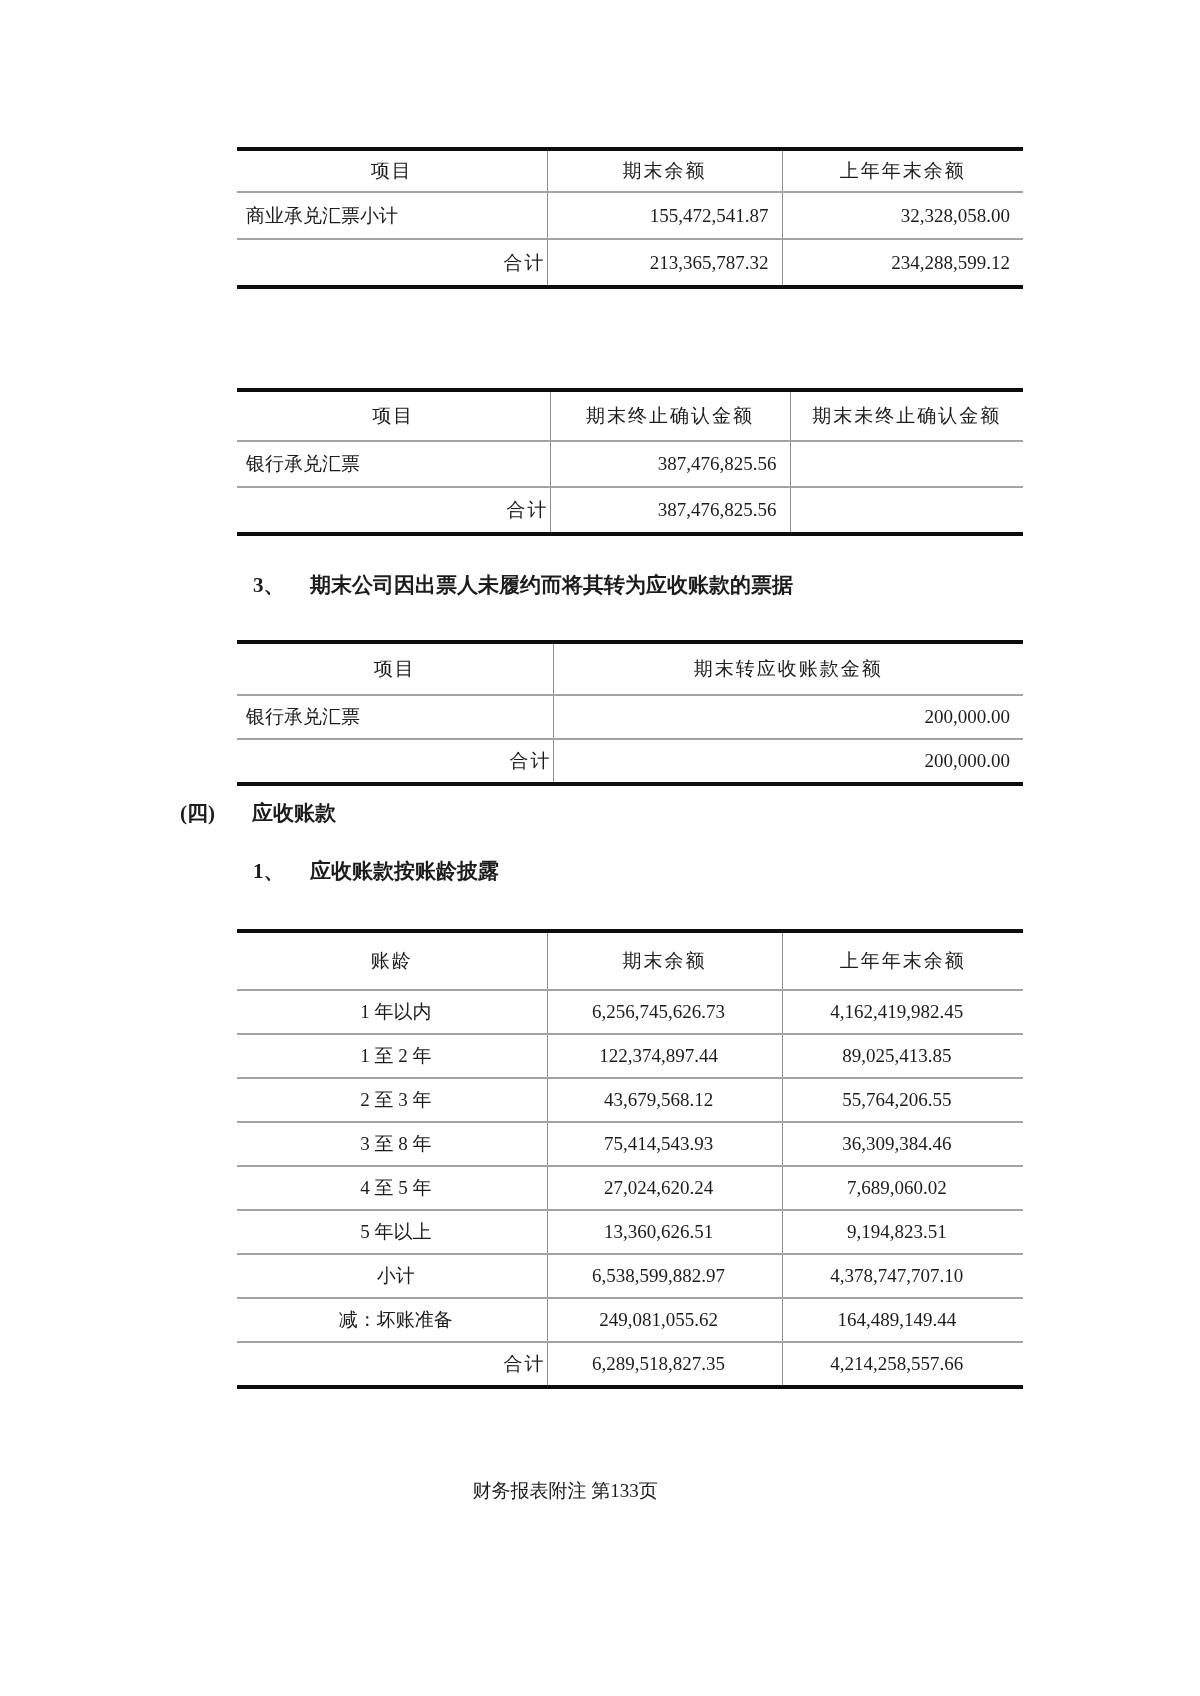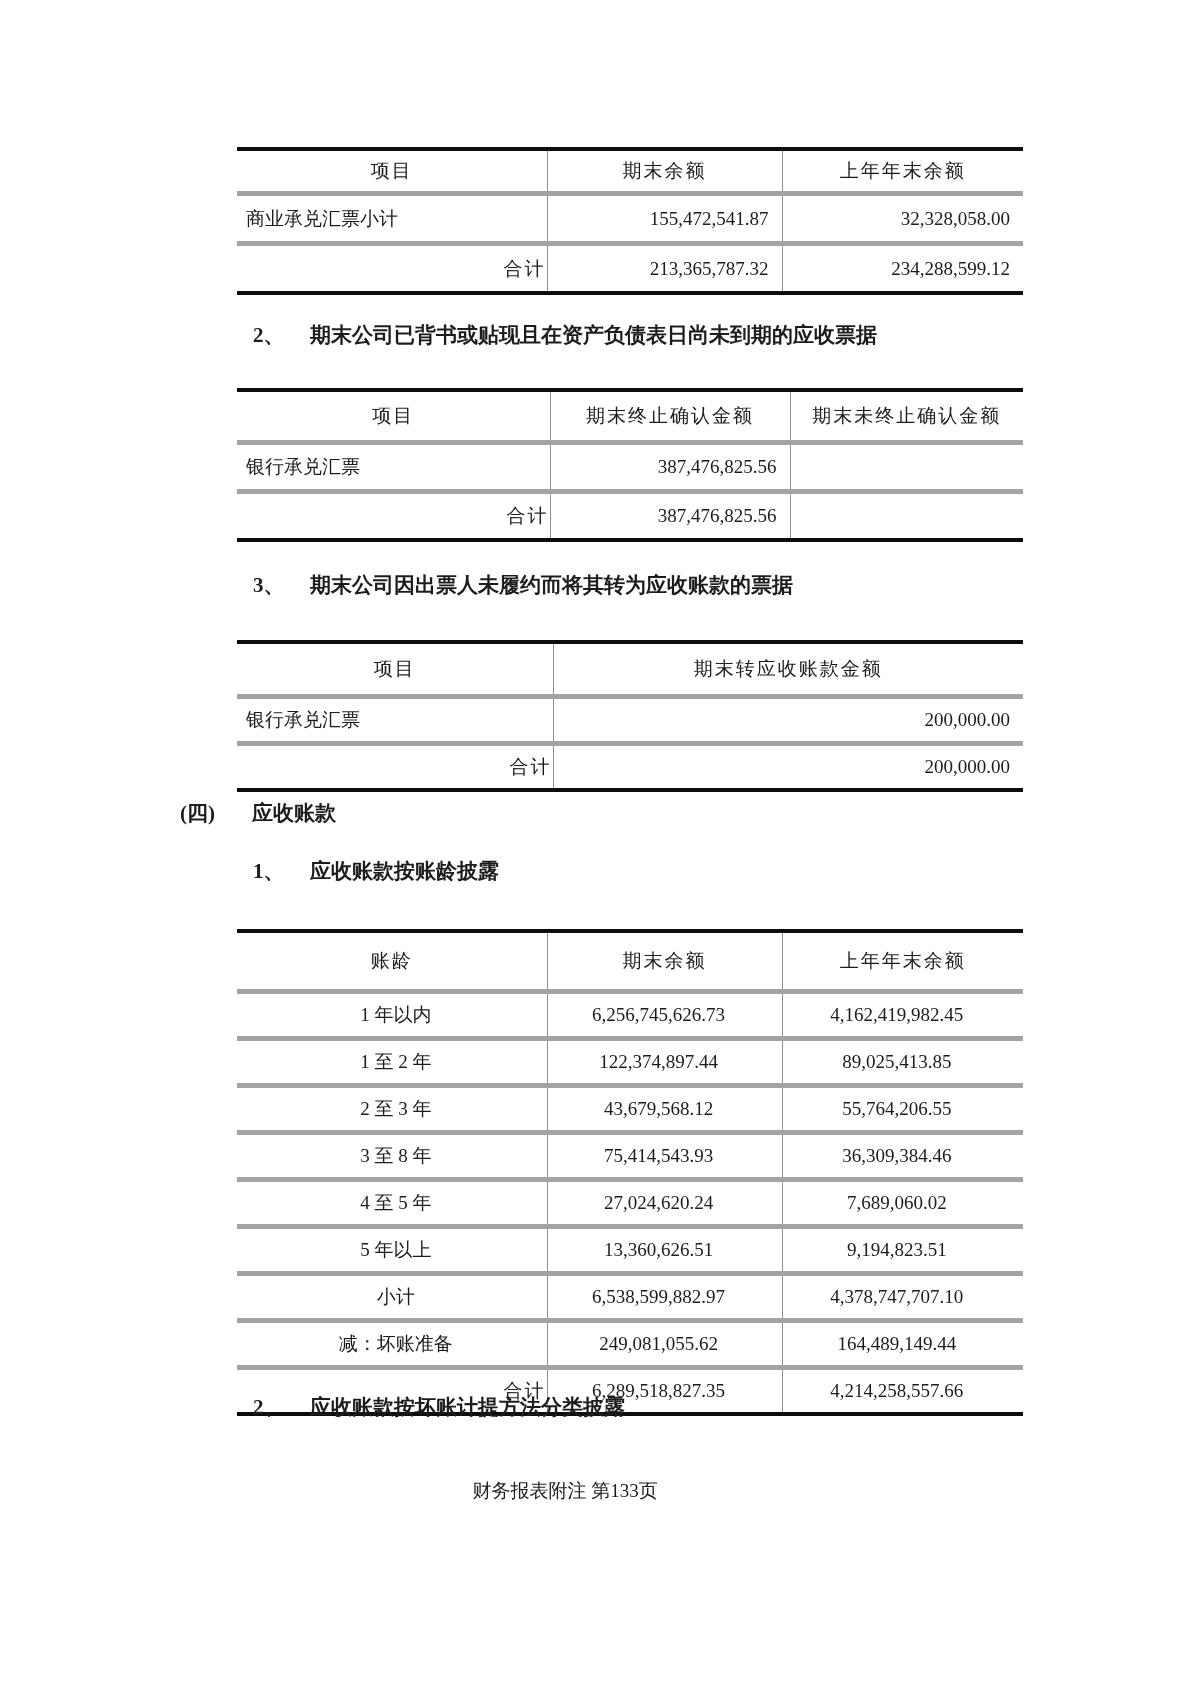--- a/index.html
+++ b/index.html
@@ -25,21 +25,21 @@
   }
   .fin-table th {
     font-weight: normal;
     text-align: center;
     vertical-align: middle;
     letter-spacing: 2px;
     border-bottom: 1px solid #8f8f8f;
   }
   .fin-table td {
     vertical-align: middle;
-    border-top: 5px solid #a3a3a3;
+    border-top: 2px solid #a3a3a3;
   }
   .fin-table th + th, .fin-table td + td { border-left: 1px solid #8f8f8f; }
   .t1 th { height: 38px; }  .t1 td { height: 43px; }
   .t2 th { height: 46px; }  .t2 td { height: 42px; }
   .t3 th { height: 48px; }  .t3 td { height: 40px; }
   .t4 th { height: 54px; }  .t4 td { height: 40px; text-align: center; }
   .c-label { padding-left: 9px; }
   .c-label.align-center { text-align: right; padding-left: 0; letter-spacing: 2px; }
   .c-num { text-align: right; padding-right: 13px; }
   .heading {
@@ -88,23 +88,20 @@
           <td class="c-num">32,328,058.00</td>
         </tr>
         <tr>
           <td class="c-label align-center">合计</td>
           <td class="c-num">213,365,787.32</td>
           <td class="c-num">234,288,599.12</td>
         </tr>
       </tbody>
   </table>
 
-  <div class="heading lvl2" style="top:320px">
-    <span class="h-num">2、</span><span class="h-text">期末公司已背书或贴现且在资产负债表日尚未到期的应收票据</span>
-  </div>
 
   <table class="fin-table t2" style="top:388px">
     <colgroup>
         <col style="width:313px">
         <col style="width:240px">
         <col style="width:233px">
       </colgroup>
     <thead>
         <tr>
           <th>项目</th>
@@ -216,19 +213,16 @@
           <td class="c-num">164,489,149.44</td>
         </tr>
         <tr>
           <td class="c-label align-center">合计</td>
           <td class="c-num">6,289,518,827.35</td>
           <td class="c-num">4,214,258,557.66</td>
         </tr>
       </tbody>
   </table>
 
-  <div class="heading lvl2" style="top:1392px">
-    <span class="h-num">2、</span><span class="h-text">应收账款按坏账计提方法分类披露</span>
-  </div>
 
   <div class="footer">财务报表附注 第133页</div>
 
 </div>
 
 </body></html>

